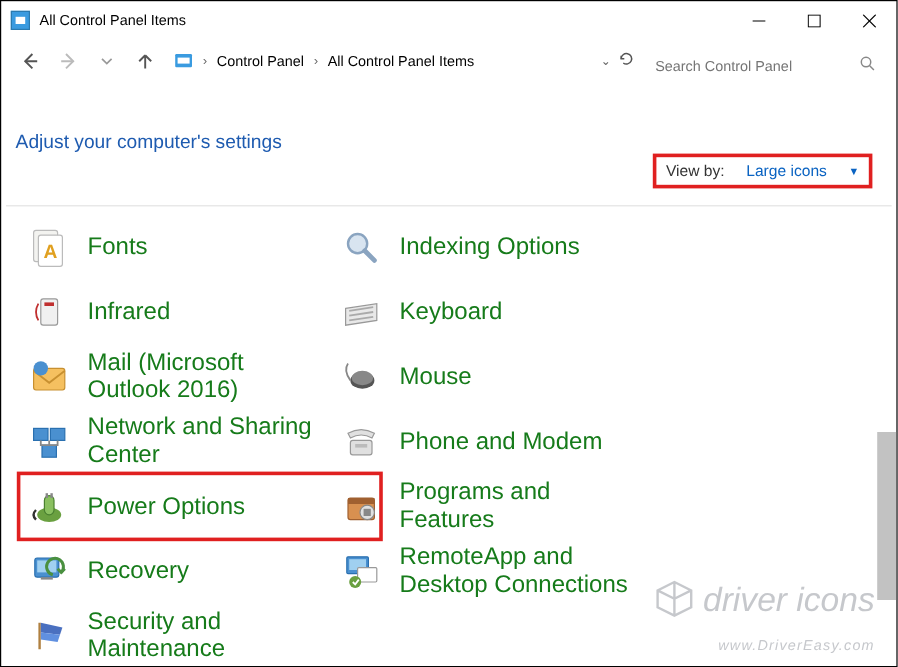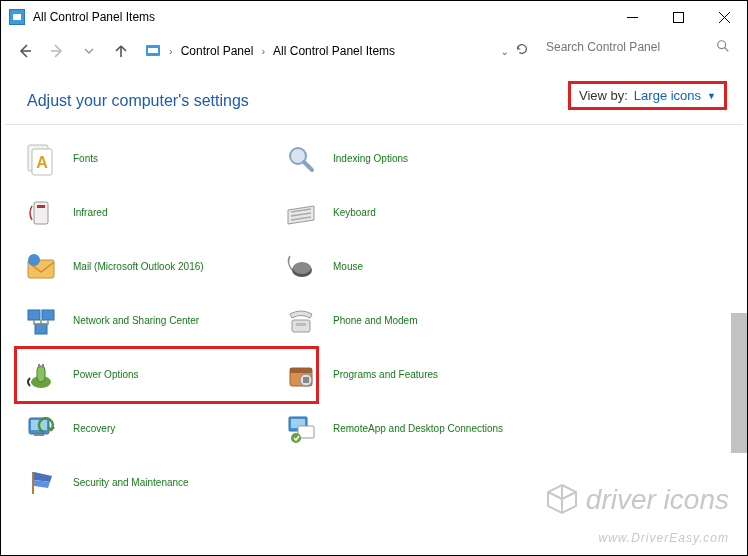--- a/index.html
+++ b/index.html
@@ -17,42 +17,42 @@
 
   
   .nav-row { display: flex; align-items: center; height: 36px; padding: 0 10px; gap: 4px; }
   .nav-btn { width: 28px; height: 28px; display: flex; align-items: center; justify-content: center; color: #888; }
   .nav-btn.enabled { color: #333; }
   .crumb-icon { width: 16px; height: 16px; margin-left: 6px; }
   .crumb-chevron { color: #666; padding: 0 2px; font-size: 11px; }
   .breadcrumb { display: flex; align-items: center; flex: 1; height: 26px; font-size: 12px; color: #000; gap: 6px; }
   .crumb { white-space: nowrap; }
   .address-end { margin-right: 4px; display: flex; align-items: center; gap: 6px; }
-  .search-box { width: 200px; height: 26px; border: 1px solid transparent; display: flex; align-items: flex-start; padding: 0 6px; justify-content: space-between; }
+  .search-box { width: 200px; height: 26px; border: 1px solid transparent; display: flex; align-items: flex-end; padding: 0 6px; justify-content: space-between; }
   .search-ph { color: #888; font-size: 12px; flex: 1; background: transparent; border: none; outline: none; }
   .search-icon { color: #888; font-size: 14px; }
 
   
-  .heading-row { display: flex; align-items: flex-end; justify-content: space-between; padding: 12px 20px 14px 26px; }
+  .heading-row { display: flex; align-items: center; justify-content: space-between; padding: 12px 20px 14px 12px; }
   .heading { color: #1e5bb0; font-size: 16px; }
-  .view-by { display: flex; align-items: center; gap: 6px; font-size: 13px; border: 3px solid #e02020; padding: 4px 8px; }
+  .view-by { display: flex; align-items: center; gap: 18px; font-size: 13px; border: 3px solid #e02020; padding: 4px 8px; margin-top: 47px; }
   .view-by-label { color: #333; }
   .view-by-value { color: #0a63c2; }
   .tri { color: #0a63c2; font-size: 9px; }
 
   .sep { height: 1px; background: #e3e3e3; margin: 0 4px; }
 
   
   .grid-wrap { position: relative; height: 420px; overflow: hidden; }
   .grid { display: grid; grid-template-columns: 250px 250px; gap: 14px 10px; padding: 14px 18px 10px 22px; }
   .item { display: flex; align-items: center; gap: 14px; height: 40px; }
   .item-hl { border: 3px solid #e02020; box-sizing: content-box; padding: 6px 32px 6px 6px; margin: -9px -46px -9px -9px; }
   .item-icon { width: 36px; height: 36px; display: flex; align-items: center; justify-content: center; flex-shrink: 0; }
   .item-icon svg { width: 34px; height: 34px; }
-  .item-label { color: #167b1a; font-size: 10px; line-height: 1.15; }
+  .item-label { color: #167b1a; font-size: 20px; line-height: 1.15; }
 
   .scroll-thumb { position: absolute; right: 0; top: 188px; width: 16px; height: 140px; background: #c2c2c2; }
 
   
   .watermark { position: absolute; right: 18px; bottom: 6px; color: #c6c8cc; font-size: 28px; font-style: italic; font-weight: 300; pointer-events: none; text-align: right; }
   .watermark .small { font-size: 12px; letter-spacing: 1px; }
   .cube { display: inline-block; width: 36px; height: 36px; margin-right: 6px; vertical-align: -8px; }
 </style>
 </head>
 <body>

